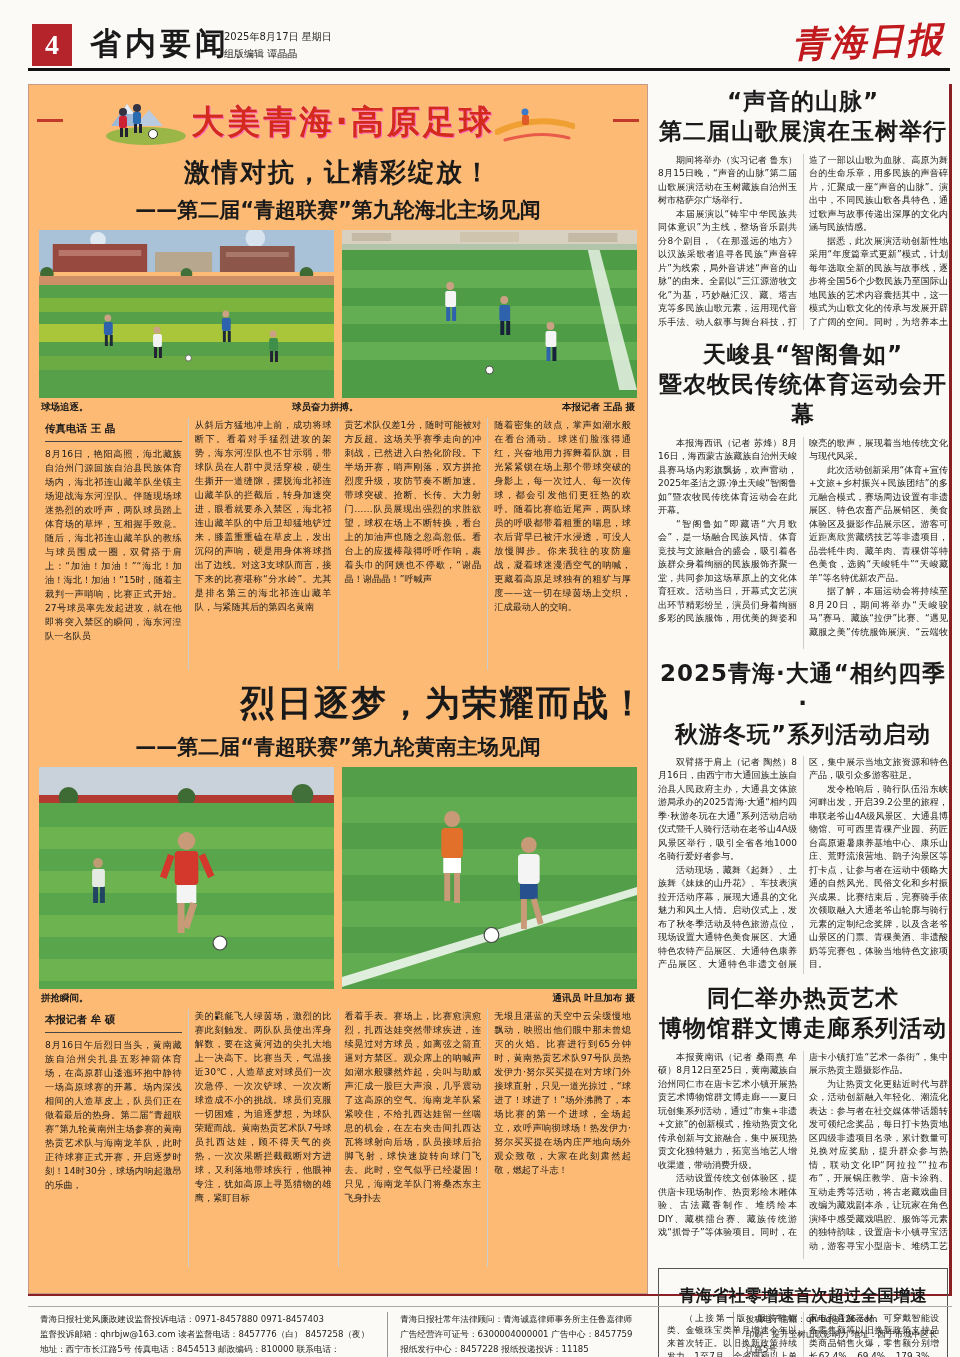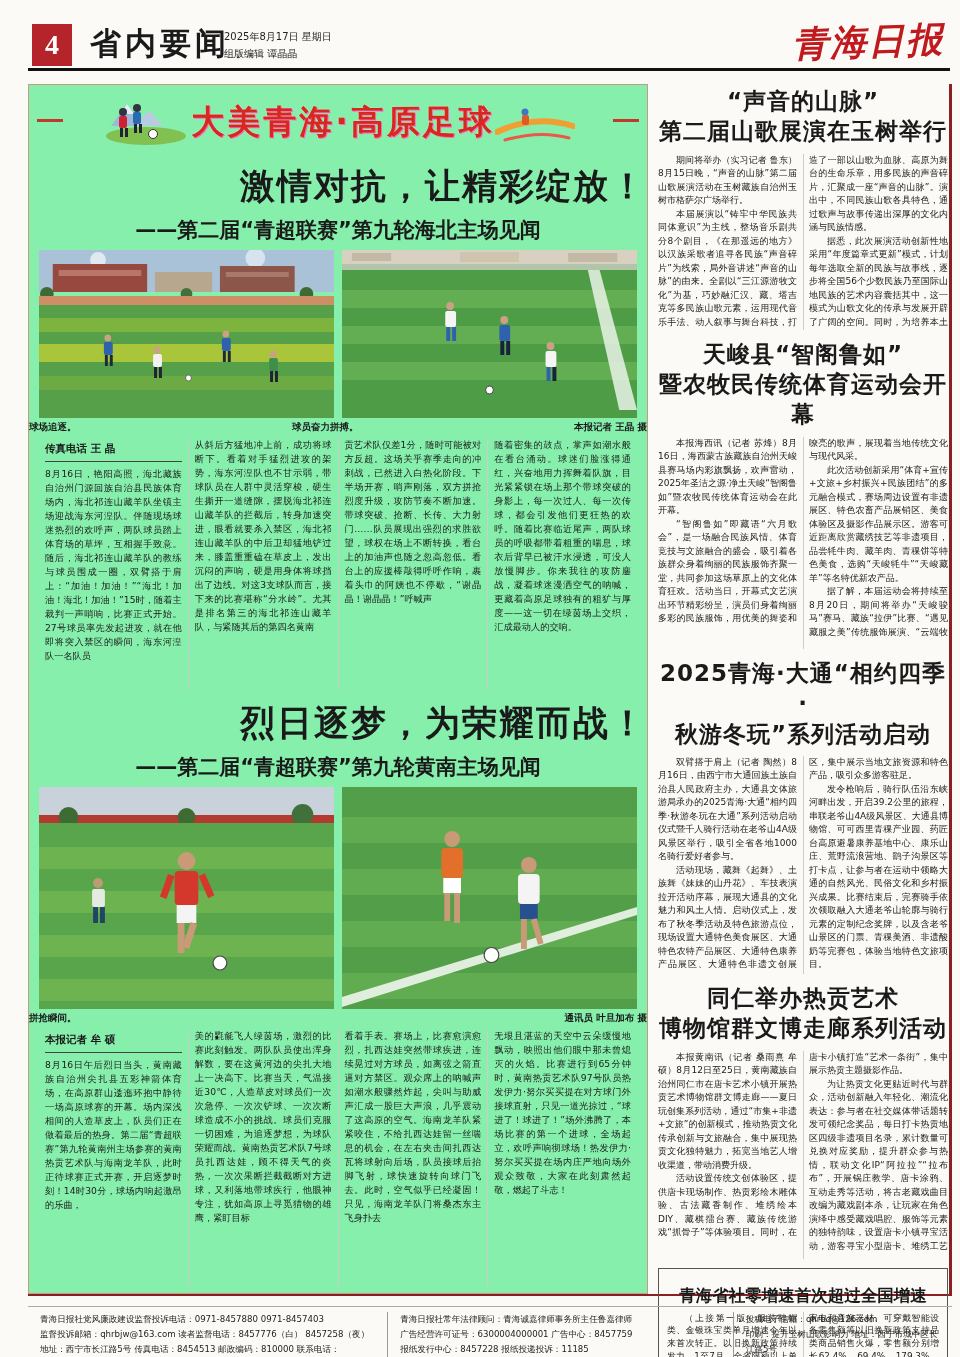--- a/index.html
+++ b/index.html
@@ -8,30 +8,30 @@
   
   .mast{left:28px;top:10px;width:922px;height:58px;border-bottom:3px solid #111;}
   .pagenum{position:absolute;left:4px;top:14px;width:40px;height:42px;background:#b5242a;color:#fff;font-size:28px;font-weight:bold;text-align:center;line-height:42px;font-family:"Liberation Serif",serif;}
   .secname{position:absolute;left:62px;top:13px;font-size:31px;font-weight:bold;letter-spacing:4px;}
   .dateline{position:absolute;left:196px;top:18px;font-size:10px;line-height:1.7;color:#222;}
   .logo{position:absolute;right:6px;top:8px;font-size:36px;color:#c01a1e;font-weight:bold;font-style:italic;font-family:"Liberation Serif","DejaVu Serif",serif;letter-spacing:2px;transform:rotate(-2deg);}
   
   .vline-r{left:949px;top:84px;width:3px;height:1210px;background:#8a1f24;}
   .hline-b{left:28px;top:1294px;width:924px;height:2px;background:#8a1f24;}
   
-  .feature{left:28px;top:84px;width:618px;height:1208px;border:1px solid #c79a88;background:#86efac;}
+  .feature{left:28px;top:84px;width:618px;height:1208px;border:1px solid #c79a88;background:#fdba74;}
   .banner{margin:8px 12px 2px;height:58px;position:relative;display:flex;align-items:center;justify-content:center;}
   .banner .side{position:absolute;top:26px;width:26px;height:3px;background:#c0392b;}
   .banner .txt{font-size:33px;font-weight:bold;color:#d42a1e;letter-spacing:3px;text-shadow:1px 1px 0 #f6b,0 0 1px #fff;white-space:nowrap;}
   .banner svg{height:52px;}
-  .h1a{text-align:right;font-size:35px;font-weight:bold;letter-spacing:2px;margin:12px 0 0;}
+  .h1a{text-align:center;font-size:26px;font-weight:bold;letter-spacing:2px;margin:4px 0 0;}
   .suba{text-align:center;font-size:21px;font-weight:bold;margin:6px 0 4px;}
   .photorow{display:flex;gap:8px;margin:6px 10px 0;}
   .photorow .ph{flex:1;overflow:hidden;}
-  .caprow{display:flex;justify-content:space-between;margin:3px 0 0;font-size:9.5px;font-weight:bold;}
+  .caprow{display:flex;justify-content:space-between;margin:3px 12px 0;font-size:9.5px;font-weight:bold;}
   .body4{display:flex;margin:4px 10px 0;}
   .col{width:25%;padding:0 6px;font-size:9.2px;line-height:1.52;text-align:justify;overflow:hidden;}
   .col+.col{border-left:1px solid #ccc;}
   .byline{font-weight:bold;font-size:10.5px;padding:3px 0 4px;border-bottom:1px solid #444;margin-bottom:5px;}
   .b1{height:252px;} .b2{height:258px;}
   .h2a{text-align:right;font-size:35px;font-weight:bold;letter-spacing:2px;margin:10px 0 0;}
   
   .rightcol{left:658px;top:86px;width:290px;}
   .rart{margin-bottom:9px;}
   .rhead{text-align:center;font-weight:bold;font-size:23px;line-height:1.32;letter-spacing:1px;}

